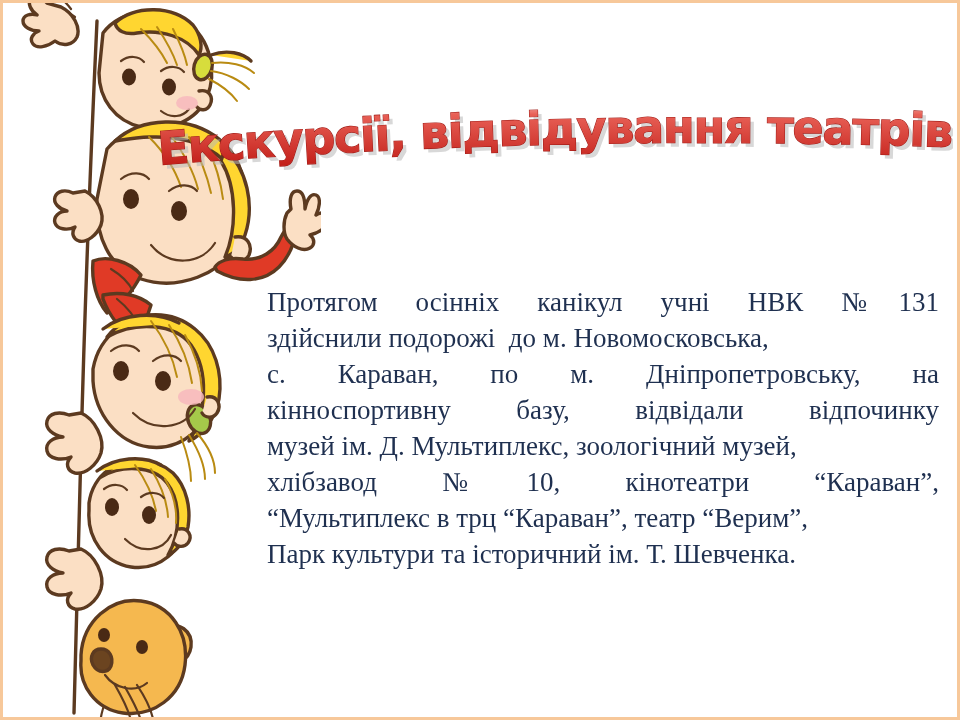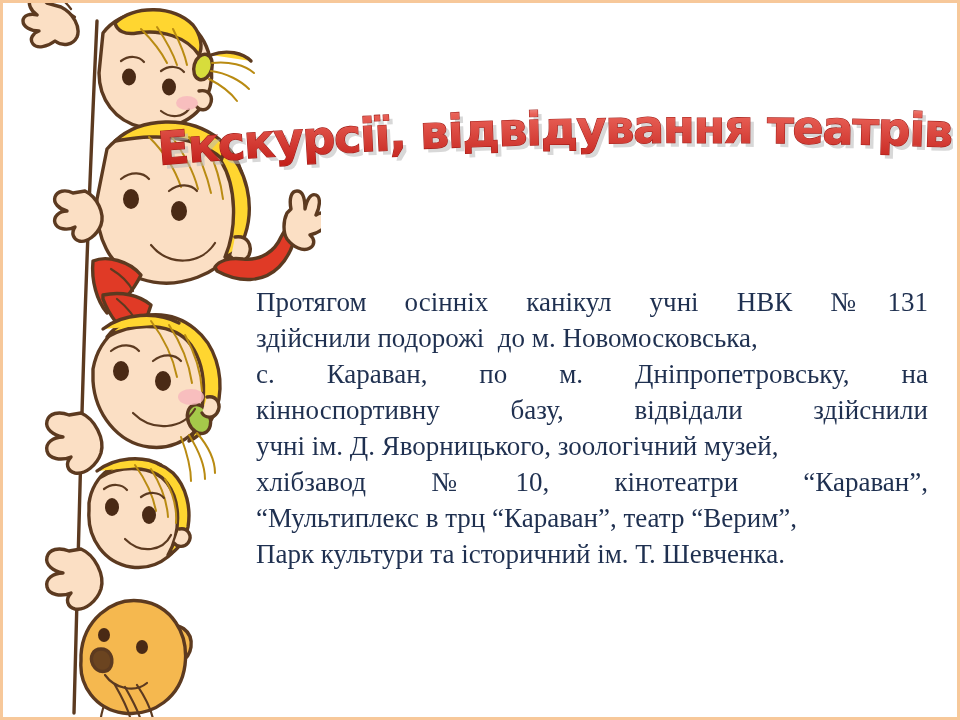--- a/index.html
+++ b/index.html
@@ -51,21 +51,21 @@
   .wa-text {
     font-family: "DejaVu Sans", sans-serif;
     font-size: 46px;
     font-weight: bold;
     letter-spacing: -1.3px;
   }
 
   
   #body-text {
     position: absolute;
-    left: 253px;
+    left: 264px;
     top: 281px;
     width: 672px;
     color: #1f3050;
     font-family: "Liberation Serif", serif;
     font-size: 27px;
     line-height: 36px;
     text-align: justify;
     text-justify: inter-word;
   }
   #body-text .ln {
@@ -313,20 +313,20 @@
       <text class="wa-text wa-main">
         <textPath href="#arcPath" startOffset="0">Екскурсії, відвідування театрів, музеїв, парків міста</textPath>
       </text>
     </svg>
   </div>
 
   <div id="body-text">
     <span class="ln just">Протягом осінніх канікул учні НВК №131</span>
     <span class="ln left">здійснили подорожі  до м. Новомосковська,</span>
     <span class="ln just">с. Караван, по м. Дніпропетровську, на</span>
-    <span class="ln just">кінноспортивну базу, відвідали здійснили</span>
-    <span class="ln left">учні ім. Д. Яворницького, зоологічний музей,</span>
+    <span class="ln just">кінноспортивну базу, відвідали відпочинку</span>
+    <span class="ln left">музей ім. Д. Мультиплекс, зоологічний музей,</span>
     <span class="ln just">хлібзавод №10, кінотеатри “Караван”,</span>
     <span class="ln left">“Мультиплекс в трц “Караван”, театр “Верим”,</span>
     <span class="ln left">Парк культури та історичний ім. Т. Шевченка.</span>
   </div>
 
 </div>
 
 </body></html>

